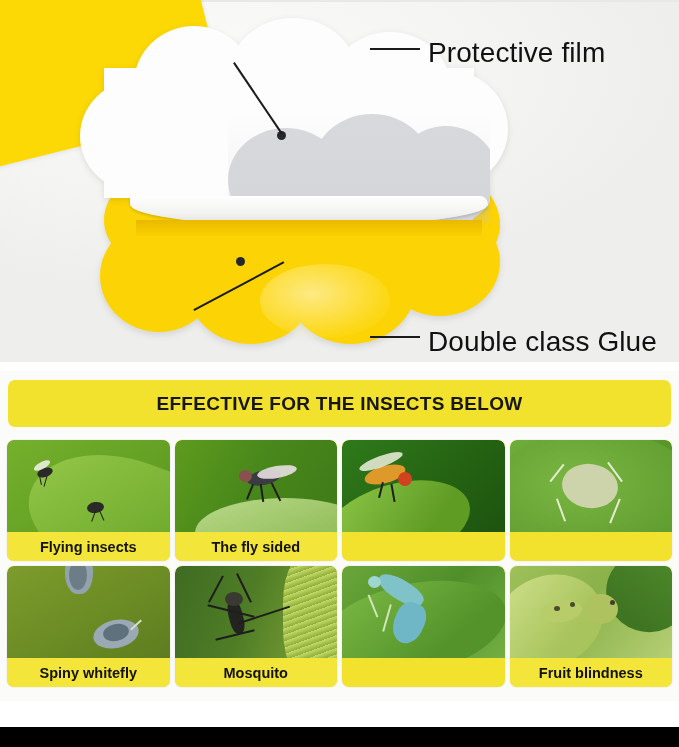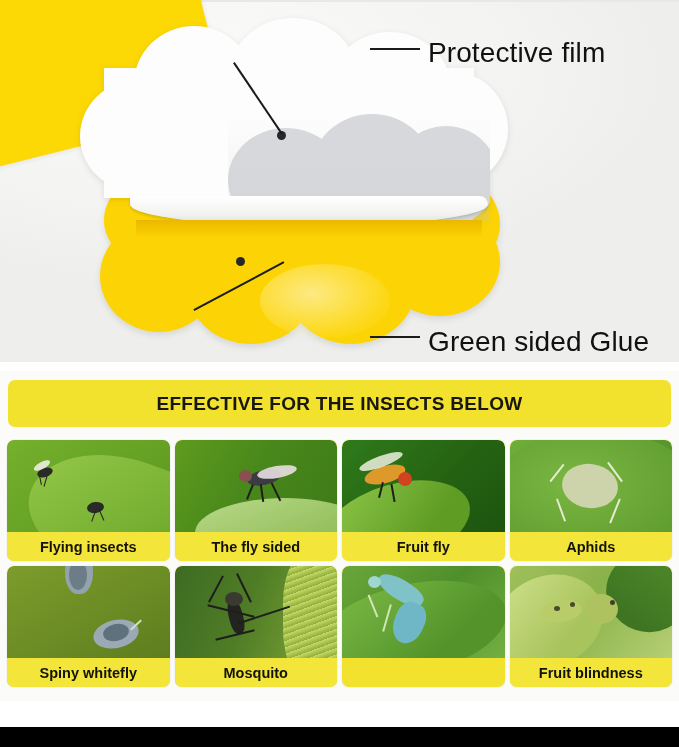--- a/index.html
+++ b/index.html
@@ -382,21 +382,21 @@
     </div>
 
     <div class="callout-dot" style="left:277px; top:131px;"></div>
     <div class="callout-line" style="left:281px; top:48px; width:1.6px; height:86px; transform:rotate(-34deg); transform-origin: bottom center;"></div>
     <div class="callout-line" style="left:370px; top:48px; width:50px; height:1.6px;"></div>
     <div class="callout-text" style="left:428px; top:37px;">Protective film</div>
 
     <div class="callout-dot" style="left:236px; top:257px;"></div>
     <div class="callout-line" style="left:283px; top:262px; width:1.6px; height:102px; transform:rotate(62deg); transform-origin: top center;"></div>
     <div class="callout-line" style="left:370px; top:336px; width:50px; height:1.6px;"></div>
-    <div class="callout-text" style="left:428px; top:326px;">Green sided Glue</div>
+    <div class="callout-text" style="left:428px; top:326px;">Double class Glue</div>
   </div>
 
   <div class="panel-gap"></div>
 
   <div class="insect-section">
 
     <div class="banner">
       <span class="banner-text">EFFECTIVE FOR THE INSECTS BELOW</span>
     </div>
 
@@ -437,34 +437,32 @@
         <div class="card">
           <div class="card-photo">
             <div class="scene sc-fruitfly"></div>
             <div class="blade" style="left:-20px; top:44px; width:150px; height:80px; background:linear-gradient(140deg,#8fc94a 0%,#5f9c24 70%); transform:rotate(-16deg);"></div>
             <div class="bug" style="left:22px; top:26px; width:42px; height:17px; background:#dd9a2a; transform:rotate(-16deg);"></div>
             <div class="wing" style="left:16px; top:16px; width:46px; height:11px; background:rgba(250,247,235,0.80); transform:rotate(-20deg);"></div>
             <div class="bug" style="left:56px; top:32px; width:14px; height:14px; background:#d1431f;"></div>
             <div class="leg" style="left:38px; top:42px; width:1.6px; height:16px; transform:rotate(14deg);"></div>
             <div class="leg" style="left:50px; top:44px; width:1.6px; height:18px; transform:rotate(-10deg);"></div>
           </div>
-          <div class="card-label">Fruit fly</div>
         </div>
 
         <div class="card">
           <div class="card-photo">
             <div class="scene sc-aphids"></div>
             <div class="blade" style="left:-20px; top:-10px; width:210px; height:130px; background:radial-gradient(ellipse at 40% 40%, #79b642 0%, #5d9a2e 80%);"></div>
             <div class="bug bug-pale" style="left:52px; top:24px; width:56px; height:44px; background:#cdd3ab; transform:rotate(8deg);"></div>
             <div class="leg" style="left:46px; top:22px; width:2px; height:22px; background:#e6ebcf; transform:rotate(38deg);"></div>
             <div class="leg" style="left:104px; top:20px; width:2px; height:24px; background:#e6ebcf; transform:rotate(-36deg);"></div>
             <div class="leg" style="left:50px; top:58px; width:2px; height:24px; background:#e6ebcf; transform:rotate(-20deg);"></div>
             <div class="leg" style="left:104px; top:58px; width:2px; height:26px; background:#e6ebcf; transform:rotate(22deg);"></div>
           </div>
-          <div class="card-label">Aphids</div>
         </div>
 
       </div>
 
       <div class="grid-row">
 
         <div class="card">
           <div class="card-photo">
             <div class="scene sc-whitefly"></div>
             <div class="bug" style="left:58px; top:-18px; width:28px; height:46px; background:#93a3ad; border-radius:50% 50% 45% 45%;"></div>

